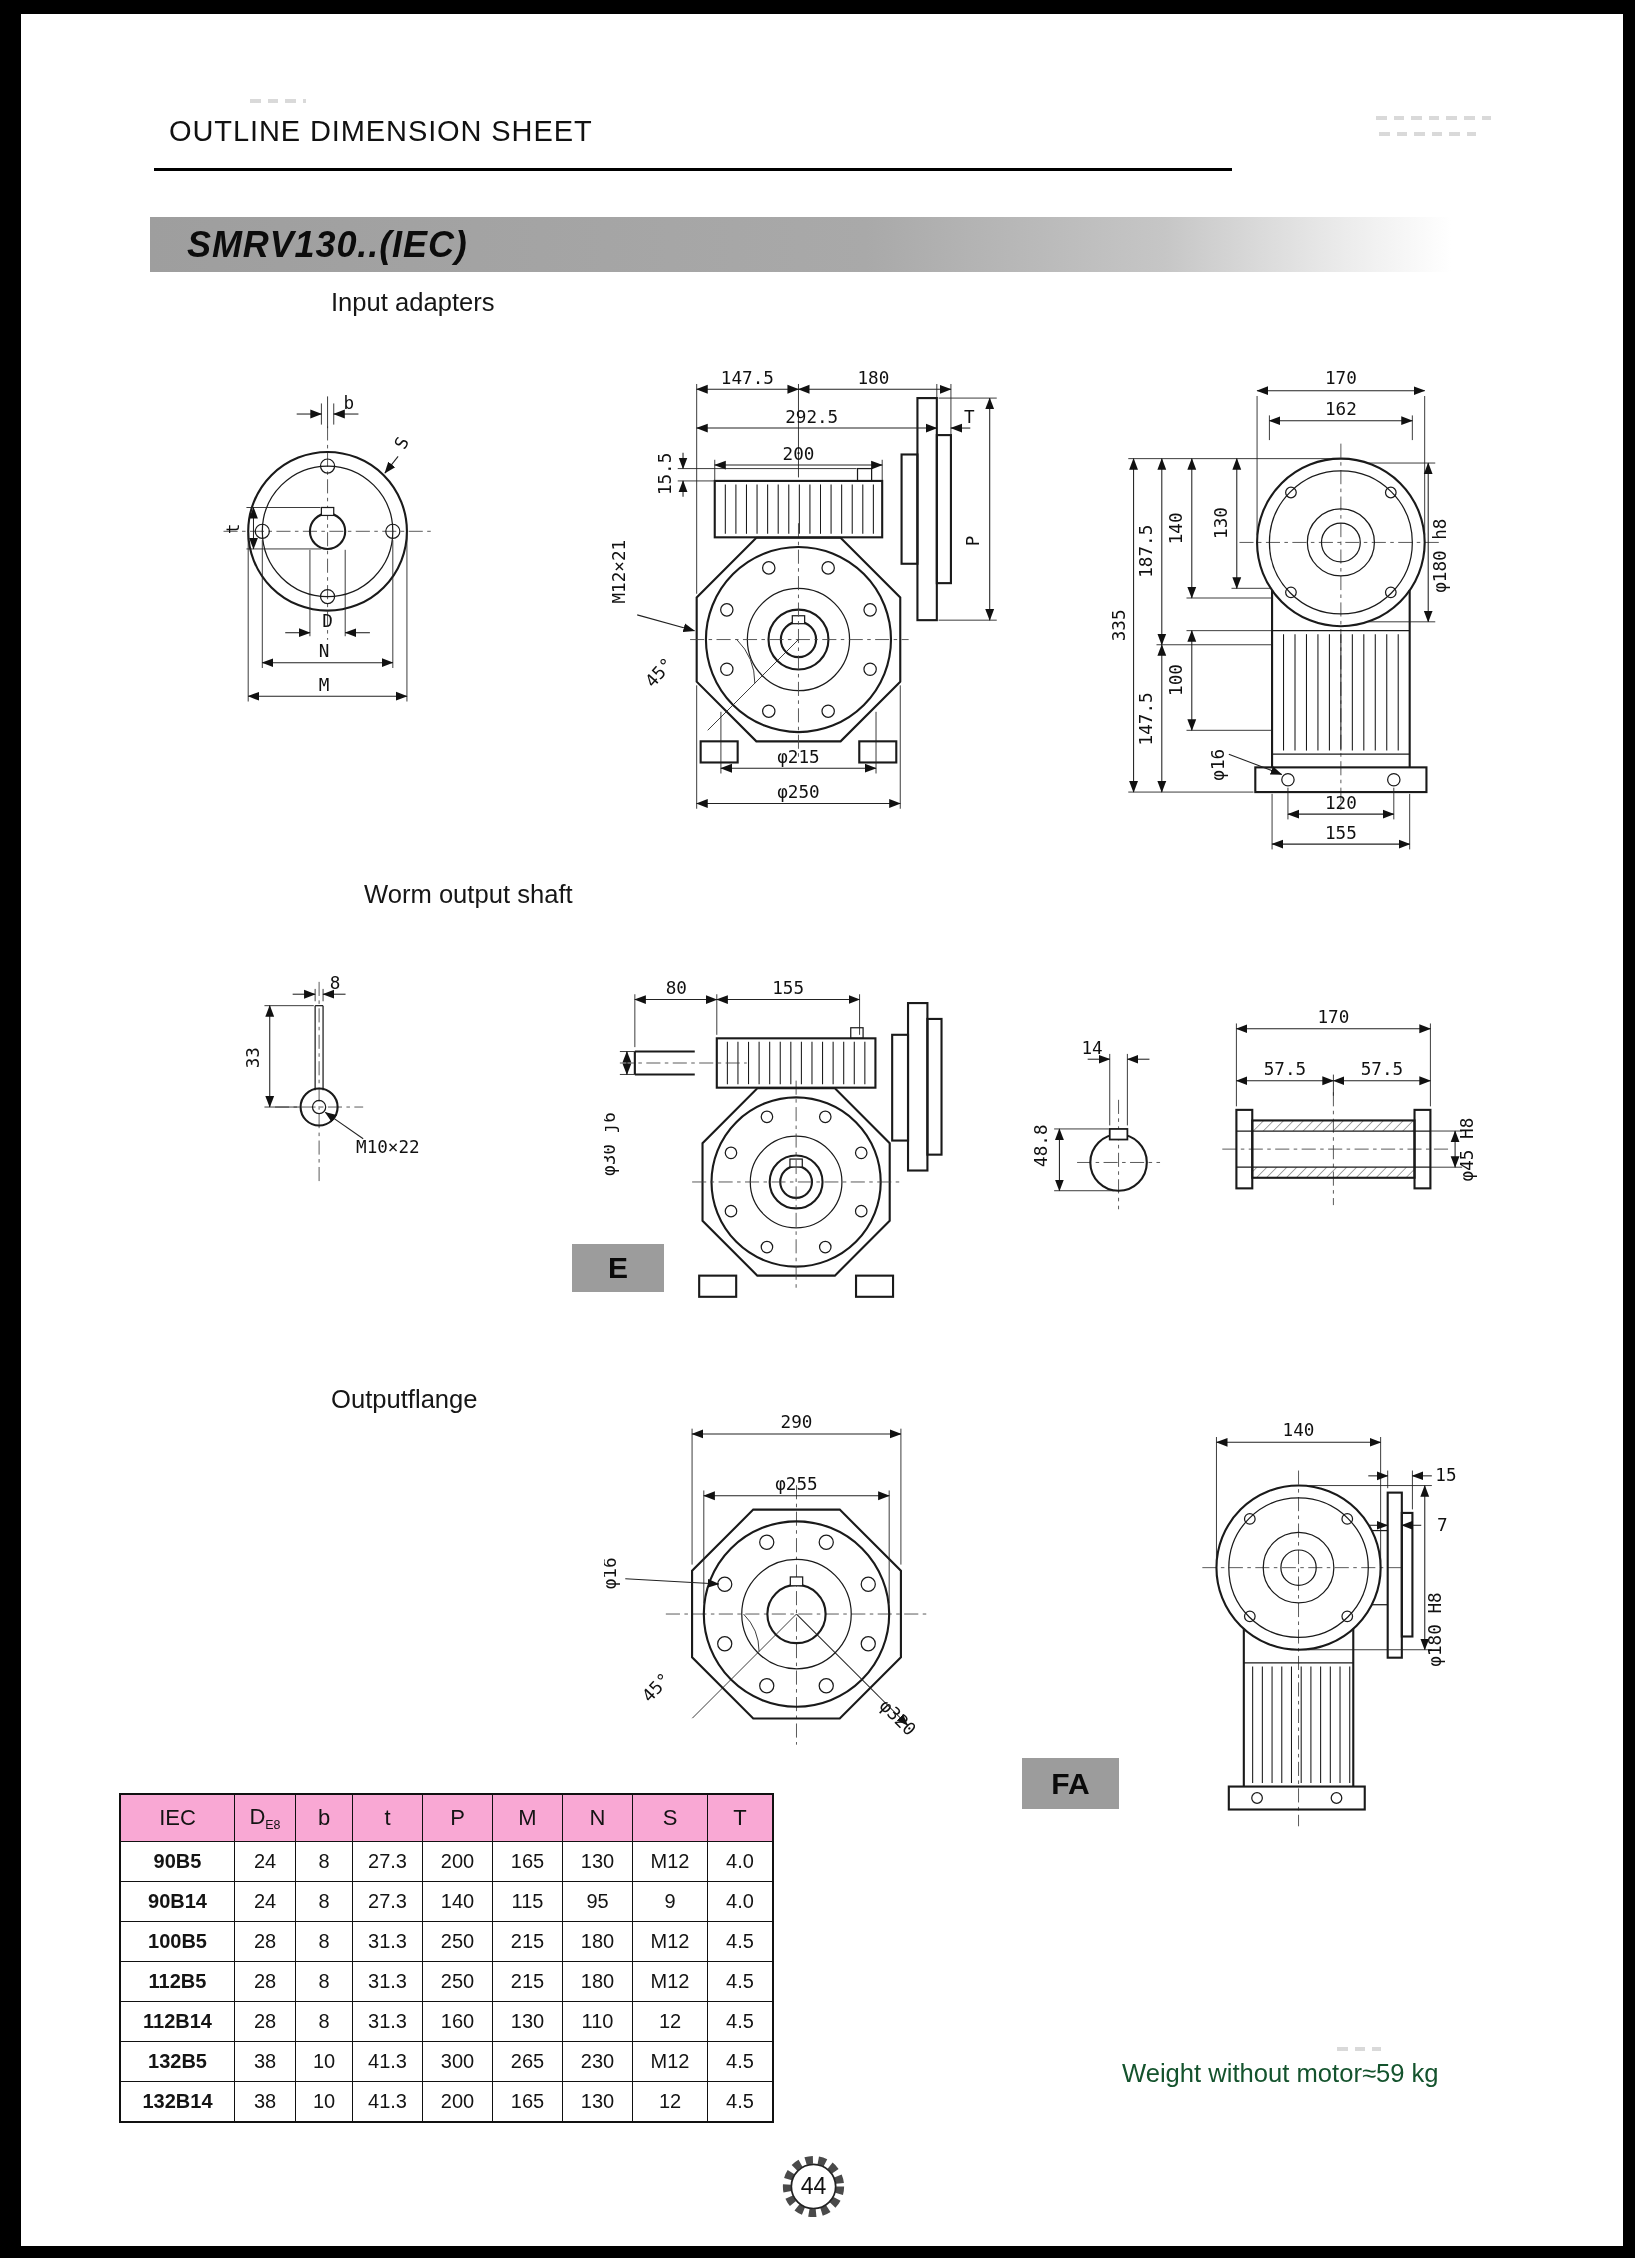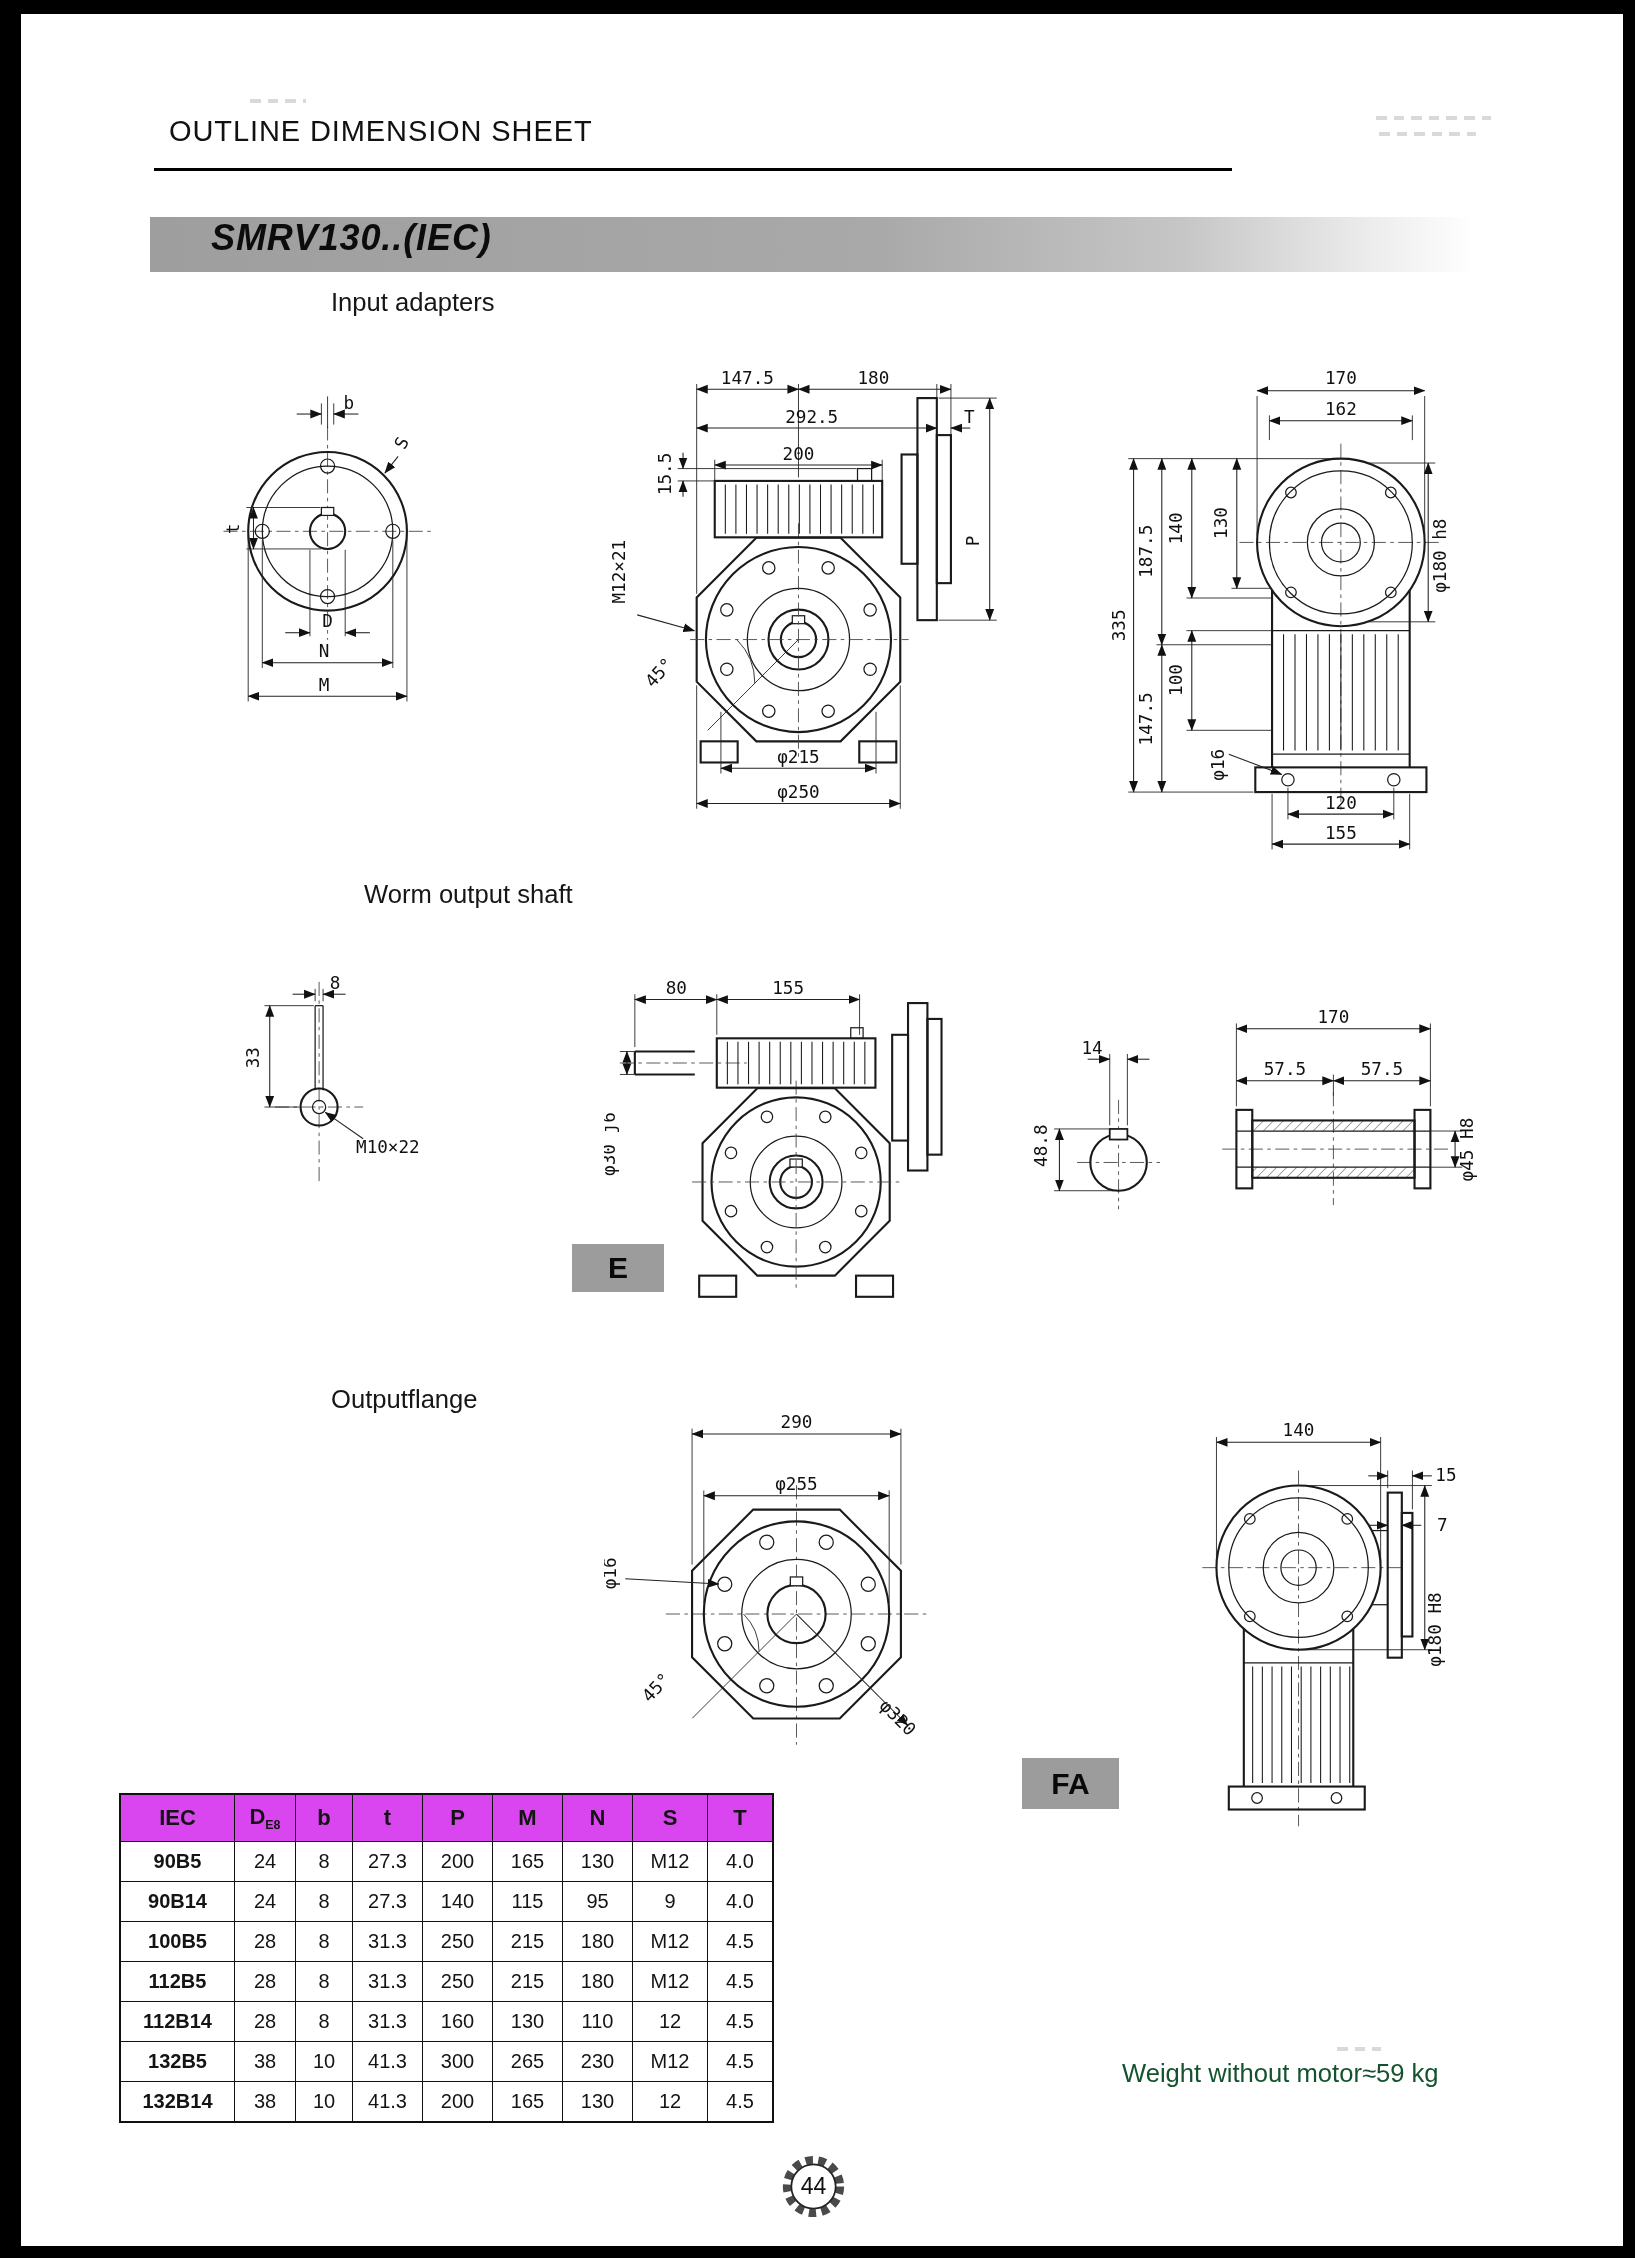--- a/index.html
+++ b/index.html
@@ -10,21 +10,21 @@
     font-family:"Liberation Sans", sans-serif;
     color:#141414;
     overflow:hidden;
   }
   .abs { position:absolute; }
   .frame { position:absolute; background:#000; }
   .h1 { font-size:29px; letter-spacing:0.9px; color:#111; }
   .rule { background:#000; }
   .titlebar {
     background:linear-gradient(90deg,#9e9e9e 0%,#a9a9a9 55%,#c6c6c6 78%,#ececec 92%,#ffffff 100%);
-    display:flex; padding-left:24px;
+    display:flex; align-items:center;
   }
   .titlebar span {
     font-size:36px; font-weight:bold; font-style:italic;
     padding-left:37px; letter-spacing:0.9px; color:#0c0c0c;
   }
   .sec { font-size:25.6px; color:#161616; }
   .graybox {
     background:#9c9c9c; display:flex; align-items:center; justify-content:center;
     font-weight:bold; font-size:30px; color:#0a0a0a;
   }
@@ -36,21 +36,21 @@
   .ol      { fill:none; stroke:#1a1a1a; stroke-width:2.4; }
   .ol-thin { fill:none; stroke:#1a1a1a; stroke-width:1.4; }
   .cl      { fill:none; stroke:#444; stroke-width:1; stroke-dasharray:16 5 4 5; }
   .dim     { fill:none; stroke:#222; stroke-width:1.2; }
   .ext     { fill:none; stroke:#222; stroke-width:1; }
   .fin     { fill:none; stroke:#1a1a1a; stroke-width:1.2; }
 
   
   .dim-table { border-collapse:collapse; border:2.6px solid #111; background:#fff; table-layout:fixed; }
   .dim-table th, .dim-table td { border:1.8px solid #111; text-align:center; vertical-align:middle; padding:0; font-size:20px; }
-  .dim-table thead th { background:#d946ef; font-size:22px; font-weight:bold; height:46px; }
+  .dim-table thead th { background:#f9a8d4; font-size:22px; font-weight:normal; height:46px; }
   .dim-table thead th sub { font-size:12.4px; }
   .dim-table tbody tr { height:40px; }
   .dim-table tbody th { font-weight:bold; }
 </style>
 </head>
 <body>
 
 <svg width="0" height="0" style="position:absolute" aria-hidden="true">
   <defs>
     <marker id="arw" viewBox="0 0 10 10" refX="9.5" refY="5" markerWidth="11" markerHeight="11" orient="auto-start-reverse">

